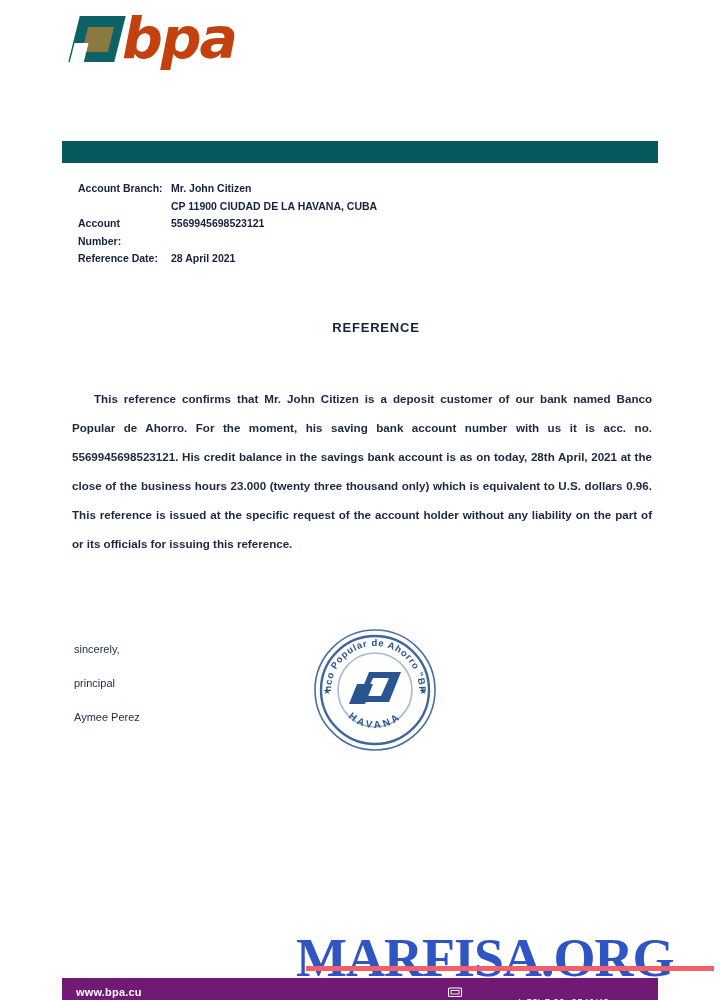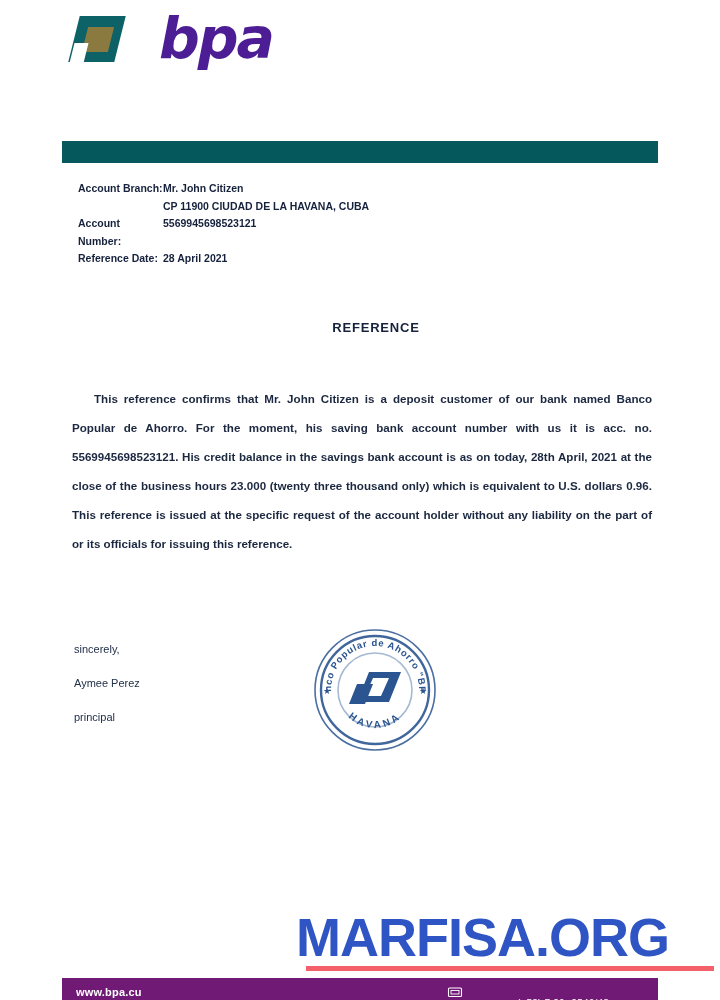--- a/index.html
+++ b/index.html
@@ -66,23 +66,22 @@
   }
   .logo-word {
     position: absolute;
     left: 50px;
     top: -4px;
     font-size: 57px;
     line-height: 57px;
     font-weight: bold;
     font-style: italic;
     letter-spacing: -2px;
-    color: #4c1d95;
+    color: #c2410c;
     font-family: "DejaVu Sans", sans-serif;
-    margin-left: 37px;
   }
   .logo-tag {
     position: absolute;
     left: 54px;
     top: 50px;
     font-size: 12.5px;
     font-weight: bold;
     font-style: italic;
     letter-spacing: 1.4px;
     color: #0d6268;
@@ -143,20 +142,21 @@
     left: 78px;
     top: 180px;
     width: 560px;
   }
   .det-row {
     display: flex;
     font-size: 10.5px;
     font-weight: bold;
     line-height: 17.5px;
     color: #16213c;
+    gap: 8px;
   }
   .det-label { width: 85px; flex: 0 0 85px; }
   .det-value { flex: 1; }
   .det-row.cont .det-label { visibility: hidden; }
 
   
   .heading {
     position: absolute;
     left: 16px;
     top: 320px;
@@ -201,27 +201,27 @@
     left: 313px;
     top: 628px;
     width: 124px;
     height: 124px;
   }
 
   
   .watermark {
     position: absolute;
     left: 296px;
-    top: 906px;
+    top: 927px;
     font-size: 54px;
     font-weight: bold;
     color: #2f55c4;
     letter-spacing: -1px;
     white-space: nowrap;
-    font-family: Liberation Sans, sans-serif;
+    font-family: Liberation Serif, serif;
   }
   .watermark-underline {
     position: absolute;
     left: 306px;
     top: 966px;
     width: 408px;
     height: 5px;
     background: #f4606a;
   }
 </style>
@@ -259,22 +259,22 @@
       <div class="det-value">28 April 2021</div>
     </div>
   </div>
 
   <div class="heading">REFERENCE</div>
 
   <div class="body-text">This reference confirms that Mr. John Citizen is a deposit customer of our bank named Banco Popular de Ahorro. For the moment, his saving bank account number with us it is acc. no. 5569945698523121. His credit balance in the savings bank account is as on today, 28th April, 2021 at the close of the business hours 23.000 (twenty three thousand only) which is equivalent to U.S. dollars 0.96. This reference is issued at the specific request of the account holder without any liability on the part of or its officials for issuing this reference.</div>
 
   <div class="signature">
     <div class="sig-line">sincerely,</div>
+    <div class="sig-line">principal</div>
     <div class="sig-line">Aymee Perez</div>
-    <div class="sig-line">principal</div>
   </div>
 
   <div class="seal">
     <svg viewBox="0 0 124 124" width="124" height="124">
       <defs>
         <path id="arcTop" d="M 18,62 A 44,44 0 0 1 106,62" fill="none"></path>
         <path id="arcBottom" d="M 24,62 A 38,38 0 0 0 100,62" fill="none"></path>
       </defs>
       <circle cx="62" cy="62" r="60" fill="none" stroke="#2b5590" stroke-width="1.6" opacity="0.85"></circle>
       <circle cx="62" cy="62" r="54" fill="none" stroke="#2b5590" stroke-width="2.4" opacity="0.9"></circle>

